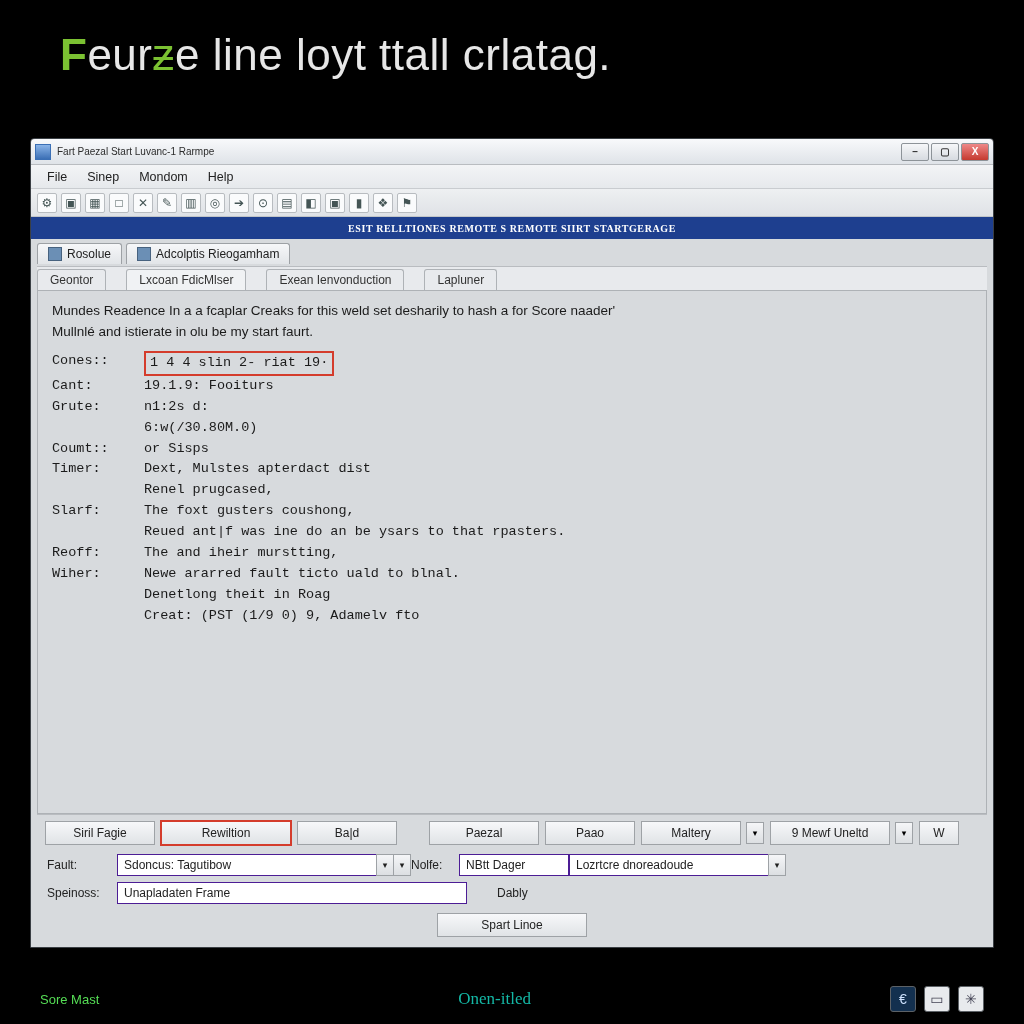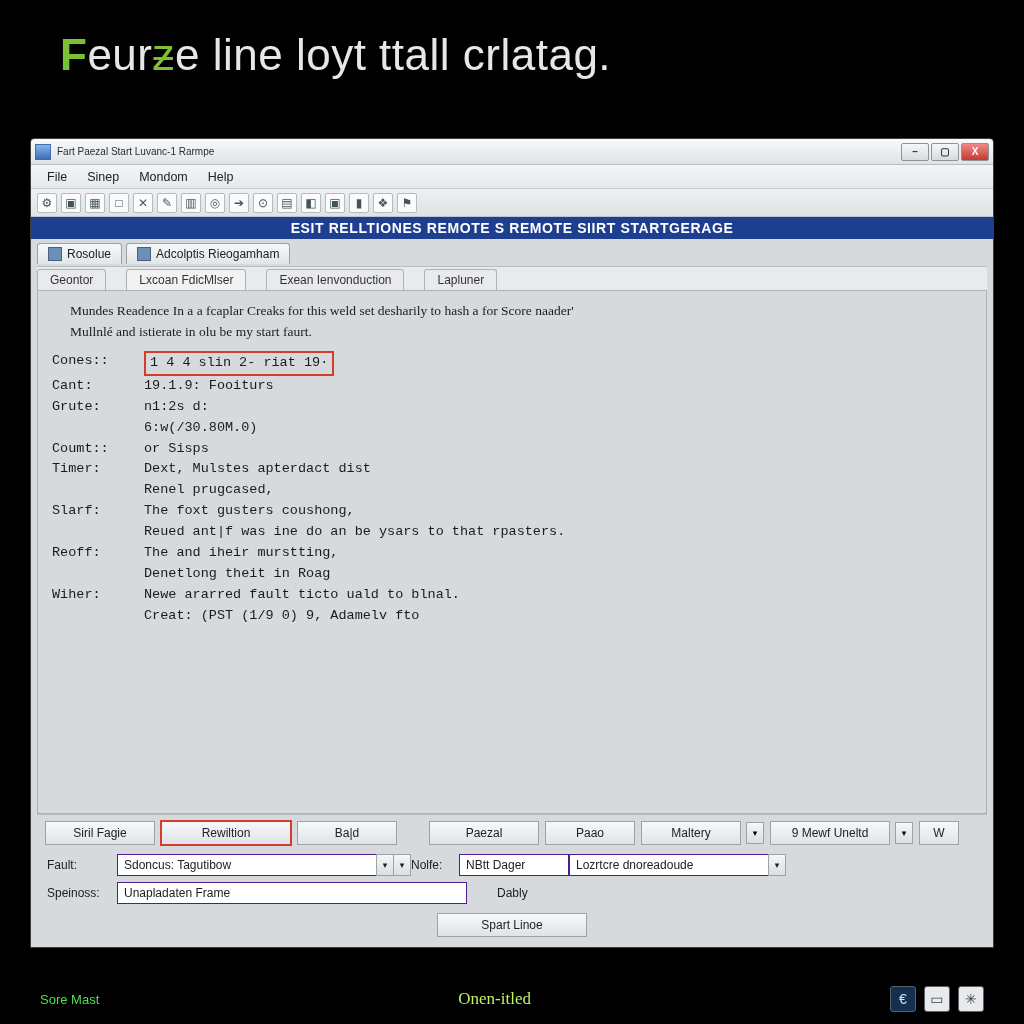--- a/index.html
+++ b/index.html
@@ -72,25 +72,26 @@
     border: 1px solid #b8bcc0;
     border-radius: 2px;
     background: #fafbfc;
     display:flex;align-items:center;justify-content:center;
     font-size:12px;color:#455;
   }
   .banner {
     height: 22px;
     background: #1e3f8f;
     color: #fff;
-    font-size: 14px;
+    font-size: 10px;
     font-weight: bold;
     letter-spacing: 0.6px;
     display:flex;align-items:center;justify-content:center;
     text-transform: uppercase;
+    font-family: Liberation Serif, serif;
   }
   .body {
     flex:1;
     background: #d7dadd;
     padding: 4px 6px 0 6px;
     display:flex;flex-direction:column;
   }
   .upper-tabs { display:flex; gap:4px; margin-bottom:2px; }
   .utab {
     background: linear-gradient(#f6f7f9,#e2e5e8);
@@ -121,21 +122,21 @@
     flex:1;
     background:#d7dadd;
     border:1px solid #aeb2b6;
     padding:10px 14px;
     font-family: "Courier New", monospace;
     font-size:13.5px;
     line-height:1.55;
     color:#1b1b1b;
     overflow:hidden;
   }
-  .content .intro { font-family: Liberation Serif, serif; margin-bottom:8px;margin-left:18px; }
+  .content .intro { font-family: Liberation Sans, sans-serif; margin-bottom:8px; }
   .kv { display:flex; }
   .kv .k { width:92px; }
   .hl { border:2px solid #d43c2c; padding:0 4px; display:inline-block; background:#d7dadd;}
   .footer {
     background:#d7dadd;
     border-top:1px solid #b9bcc0;
   }
   .btn-row {
     display:flex;gap:6px;padding:6px 8px;align-items:center;
   }
@@ -166,21 +167,21 @@
   }
   .bottom-center{
     display:flex;justify-content:center;padding:6px 0 10px 0;
   }
   .statusbar{
     position:absolute;left:30px;bottom:10px;width:964px;height:30px;
     display:flex;align-items:center;justify-content:space-between;
     padding:0 10px;color:#6fc84b;font-size:13px;
   }
   .status-left{color:#5d5;} 
-  .status-center{color:#bef264;font-family:serif;font-size:17px;}
+  .status-center{color:#14b8a6;font-family:serif;font-size:17px;}
   .status-right{display:flex;gap:8px;}
   .sb-icon{
     width:26px;height:26px;border:1px solid #5c6166;background:#13304f;border-radius:3px;
     display:flex;align-items:center;justify-content:center;color:#cfe3ff;font-size:14px;
   }
   .sb-icon.light{background:#e8eaed;color:#445;}
 </style>
 </head>
 <body>
 
@@ -283,26 +284,26 @@
         </div>
       <div class="kv">
           <span class="k"></span>
           <span>Reued ant|f was ine do an be ysars to that rpasters.</span>
         </div>
       <div class="kv">
           <span class="k">Reoff:</span>
           <span>The and iheir murstting,</span>
         </div>
       <div class="kv">
-          <span class="k"></span>
-          <span>Denetlong theit in Roag</span>
-        </div>
-      <div class="kv">
           <span class="k">Wiher:</span>
           <span>Newe ararred fault ticto uald to blnal.</span>
+        </div>
+      <div class="kv">
+          <span class="k"></span>
+          <span>Denetlong theit in Roag</span>
         </div>
       <div class="kv">
           <span class="k"></span>
           <span>Creat: (PST (1/9 0) 9, Adamelv fto</span>
         </div>
     </div>
 
     <div class="footer">
       <div class="btn-row">
         <div class="btn" style="width:110px">Siril Fagie</div>

